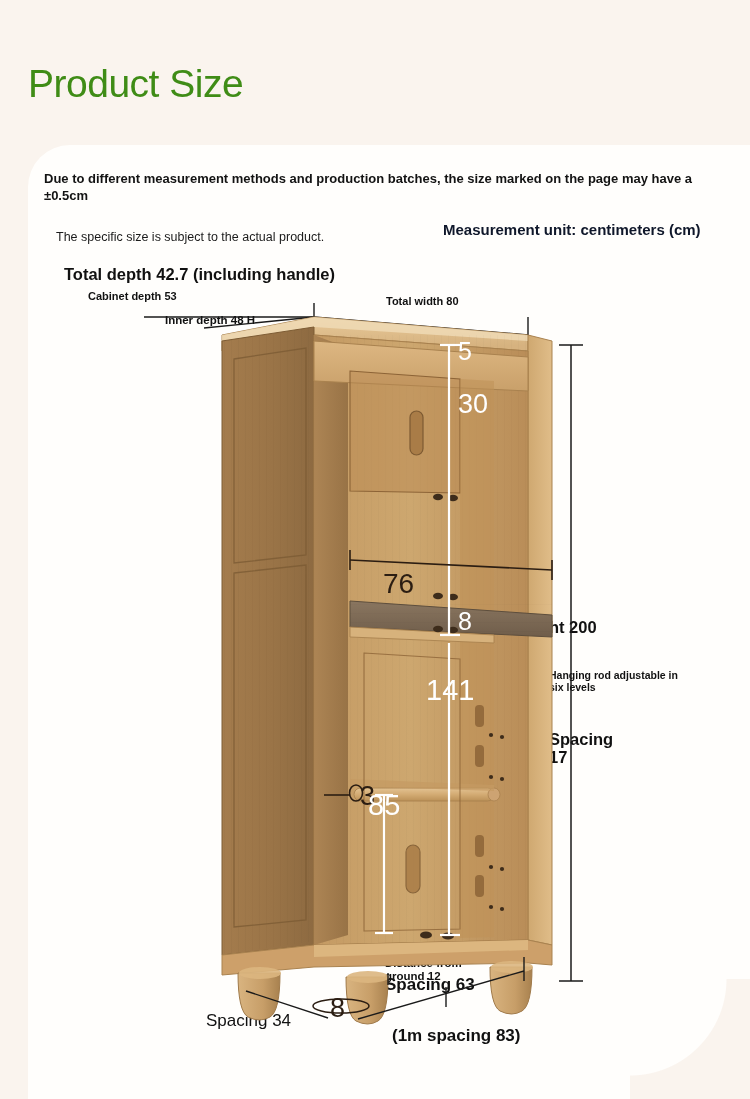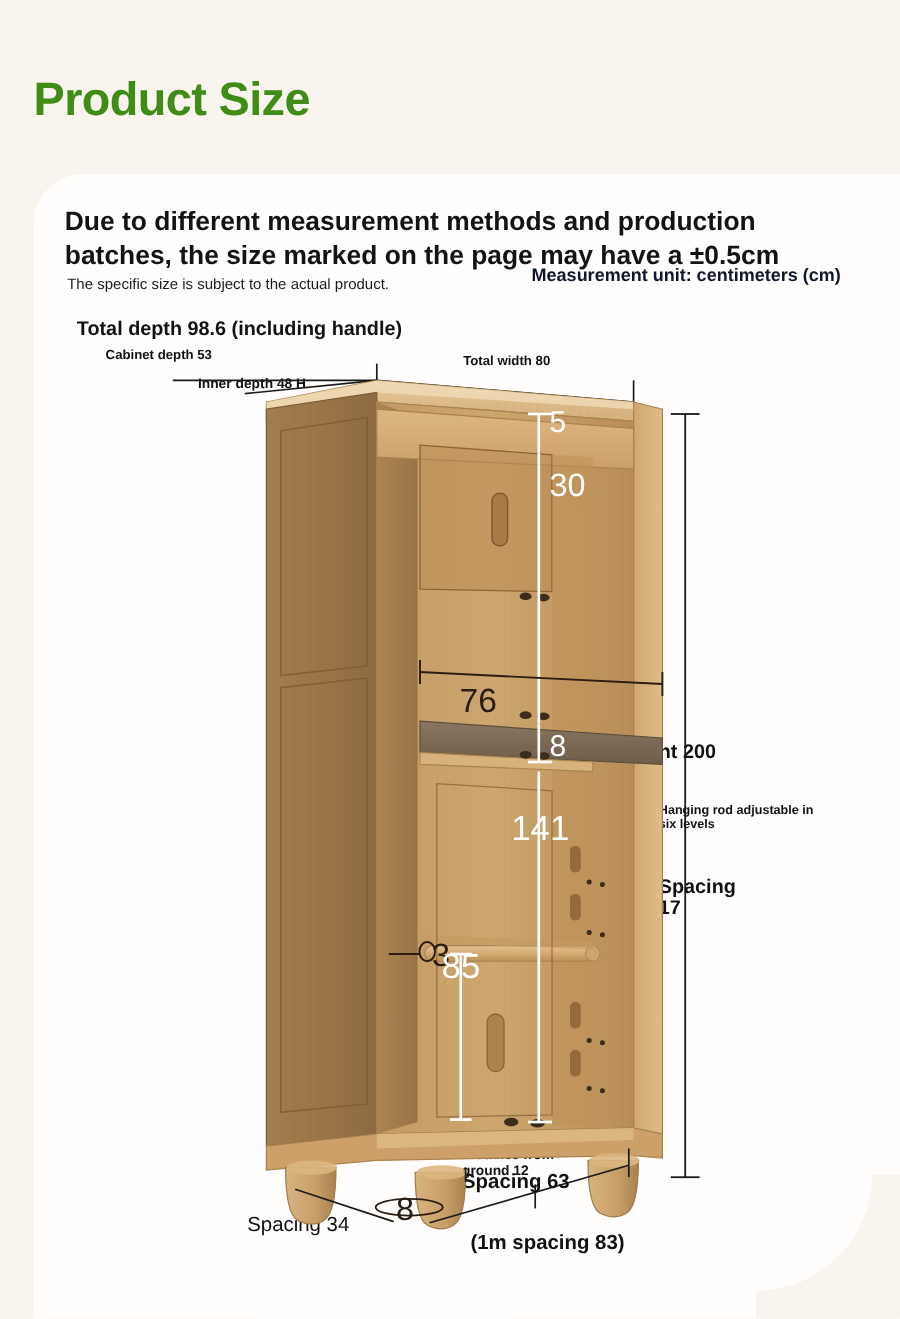--- a/index.html
+++ b/index.html
@@ -6,41 +6,41 @@
   body{
     width:750px;height:1099px;
     background:#faf4ee;
     font-family:"Liberation Sans", sans-serif;
     overflow:hidden;
     position:relative;
   }
   
   #page-title{
     position:absolute;left:28px;top:62px;
-    font-size:39px;font-weight:bold;
+    font-size:39px;font-weight:normal;
     color:#3f8c16;
     letter-spacing:-0.5px;
     white-space:nowrap;
   }
   
   #card{
     position:absolute;left:28px;top:145px;
     width:722px;height:954px;
     background:#fffefc;
     border-radius:42px 0 0 0;
   }
   #card:after{
     content:"";position:absolute;right:0;bottom:0;
     width:120px;height:120px;
     background:radial-gradient(circle at 0% 0%, rgba(0,0,0,0) 0 96px, #faf4ee 97px 100%);
   }
   
   .hdr-main{
-    position:absolute;left:26px;top:26px;width:660px;
-    font-size:22px;font-weight:bold;color:#131313;
+    position:absolute;left:16px;top:26px;width:660px;
+    font-size:13px;font-weight:bold;color:#131313;
     line-height:1.28;
   }
   .hdr-sub-left{
     position:absolute;left:28px;top:85px;
     font-size:12.5px;font-weight:normal;color:#1b1b1b;
     white-space:nowrap;
   }
   .hdr-sub-right{
     position:absolute;left:415px;top:76px;width:270px;
     font-size:15px;font-weight:bold;color:#0f172a;line-height:1.25;
@@ -65,21 +65,21 @@
 <body style="background: rgb(250, 244, 238);">
 
 <div id="page-title" style="color: rgb(63, 140, 22);">Product Size</div>
 
 <div id="card" style="background: rgb(255, 254, 252);">
 
   <div class="hdr-main">Due to different measurement methods and production batches, the size marked on the page may have a ±0.5cm</div>
   <div class="hdr-sub-left">The specific size is subject to the actual product.</div>
   <div class="hdr-sub-right">Measurement unit: centimeters (cm)</div>
 
-  <div class="lbl" id="lbl-total-depth">Total depth 98.6 (including handle)</div>
+  <div class="lbl" id="lbl-total-depth">Total depth 42.7 (including handle)</div>
   <div class="lbl" id="lbl-cabinet-depth">Cabinet depth 53</div>
   <div class="lbl" id="lbl-inner-depth">Inner depth 48 H</div>
   <div class="lbl" id="lbl-total-width">Total width 80</div>
   <div class="lbl" id="lbl-total-height">Total height 200</div>
   <div class="lbl" id="lbl-rod-adjust">Hanging rod adjustable in six levels</div>
   <div class="lbl" id="lbl-spacing17">Spacing 17</div>
   <div class="lbl" id="lbl-ground">Distance from ground 12</div>
   <div class="lbl" id="lbl-spacing34">Spacing 34</div>
   <div class="lbl" id="lbl-spacing63">Spacing 63</div>
   <div class="lbl" id="lbl-spacing1m">(1m spacing 83)</div>

